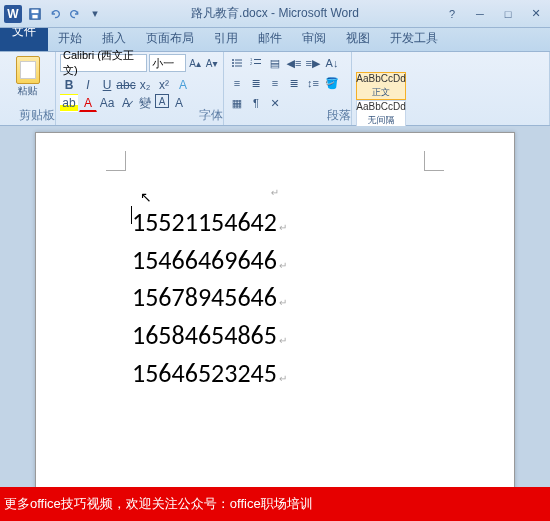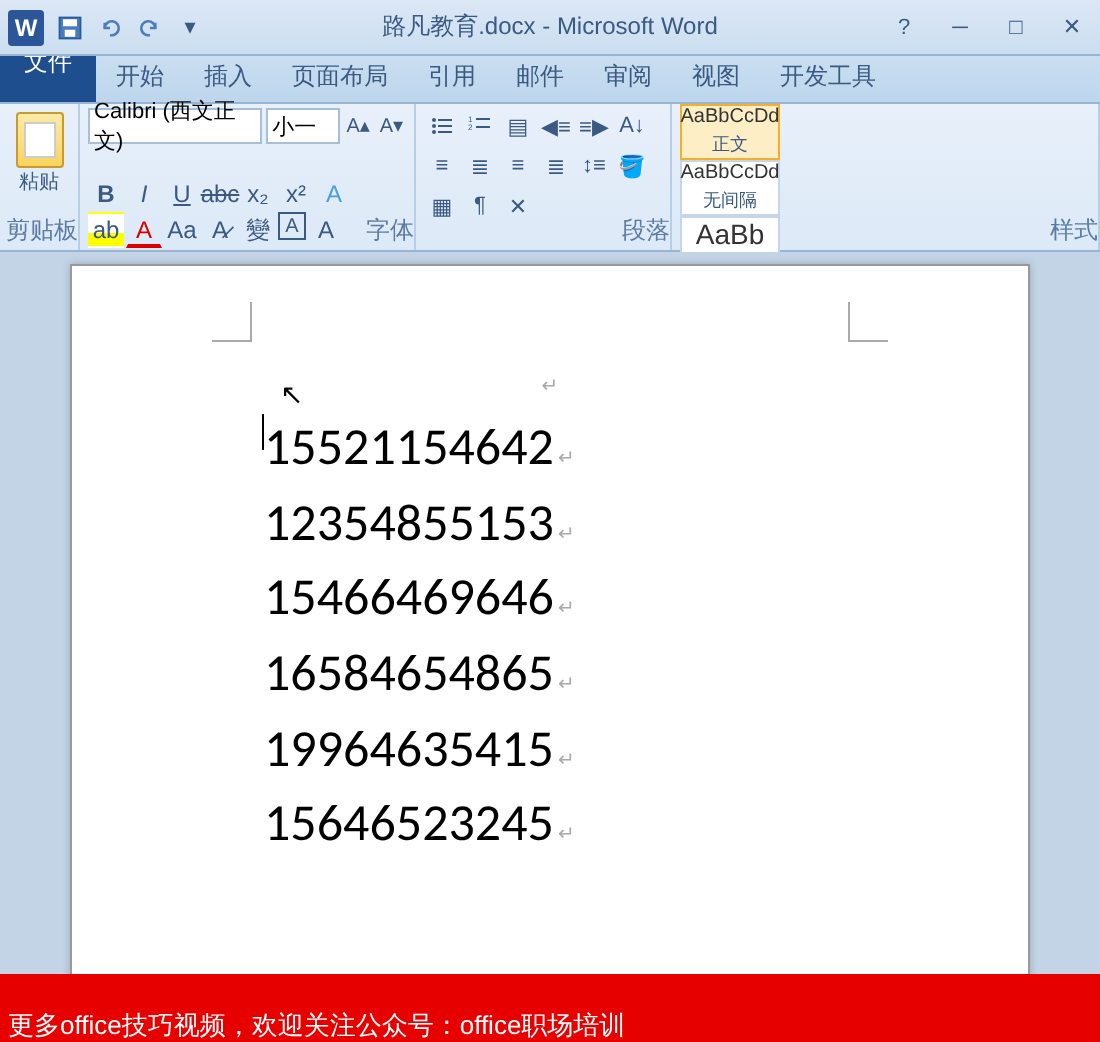--- a/index.html
+++ b/index.html
@@ -15,52 +15,52 @@
 .tabbar{height:24px;background:linear-gradient(#cadef0,#bdd6ed);display:flex;align-items:flex-end;border-bottom:1px solid #9ab5d3}
 .file-tab{background:#1e4e8e;color:#fff;padding:20px 12px;font-size:12px;height:24px;display:flex;align-items:center;cursor:pointer}
 .tab{padding:4px 10px;color:#3b5a82;font-size:12px;cursor:pointer;height:25px;display:flex;align-items:center}
 .ribbon{height:74px;background:linear-gradient(#e8f0fa,#dce9f7);border-bottom:1px solid #9ab5d3;display:flex}
 .rgroup{border-right:1px solid #b8cee5;padding:2px 4px;display:flex;flex-direction:column;position:relative}
 .rgroup-label{position:absolute;bottom:1px;left:0;right:0;text-align:right;font-size:12px;color:#5a7ba3}
 .paste-btn{display:flex;flex-direction:column;align-items:center;padding:2px;cursor:pointer}
 .paste-icon{width:24px;height:28px;background:linear-gradient(#fdeaa8,#f9d45c);border:1px solid #c99a2e;border-radius:2px;position:relative}
 .paste-icon::after{content:"";position:absolute;top:4px;left:3px;right:3px;bottom:4px;background:#fff;border:1px solid #ccc}
 .font-group{width:168px}
-.font-row1{display:flex;gap:2px;margin-bottom:16px}
+.font-row1{display:flex;gap:2px;margin-bottom:4px}
 .font-select{height:18px;border:1px solid #a7bfd8;background:#fff;font-size:11px;padding:0 2px;display:flex;align-items:center;cursor:pointer}
 .font-name{width:96px}
 .font-size{width:40px}
 .mini-btn{width:16px;height:18px;border:1px solid transparent;display:flex;align-items:center;justify-content:center;font-size:10px;color:#3b5a82;cursor:pointer}
 .font-row2{display:flex;gap:1px}
 .fmt-btn{width:18px;height:18px;display:flex;align-items:center;justify-content:center;font-size:12px;color:#3b5a82;cursor:pointer;border:1px solid transparent}
 .bold{font-weight:bold}
 .italic{font-style:italic}
 .under{text-decoration:underline}
 .strike{text-decoration:line-through}
 .para-group{width:128px}
 .para-row{display:flex;gap:1px;margin-bottom:2px}
 .para-btn{width:18px;height:18px;display:flex;align-items:center;justify-content:center;cursor:pointer;border:1px solid transparent;color:#3b5a82}
 .para-btn svg{width:12px;height:12px}
-.styles-group{flex:1;display:flex;align-items:flex-start;padding-top:0}
+.styles-group{flex:1;display:flex;align-items:flex-start;padding-top:20px}
 .style-box{width:50px;height:46px;border:1px solid #c5d6ea;background:#fff;margin-right:2px;display:flex;flex-direction:column;align-items:center;justify-content:center;cursor:pointer;font-size:9px}
 .style-box.sel{border-color:#f5b027;background:#fdeec6}
 .style-sample{font-size:10px;color:#333;margin-bottom:2px}
 .style-label{font-size:9px;color:#3b5a82}
 .change-btn{width:38px;height:46px;display:flex;flex-direction:column;align-items:center;justify-content:center;cursor:pointer;font-size:9px;color:#3b5a82}
 .change-btn svg{width:22px;height:22px}
 .docarea{height:370px;background:#c2d4e6;padding:6px;overflow:hidden;position:relative}
 .page{width:480px;height:380px;background:#fff;margin:0 auto;border:1px solid #999;box-shadow:0 0 4px rgba(0,0,0,.2);position:relative;padding:54px 96px}
 .corner-tl{position:absolute;top:18px;left:70px;width:20px;height:20px;border-left:1px solid #aaa;border-top:1px solid #aaa;transform:rotate(180deg)}
 .corner-tr{position:absolute;top:18px;right:70px;width:20px;height:20px;border-right:1px solid #aaa;border-top:1px solid #aaa;transform:rotate(180deg)}
 .docline{font-family:Calibri,sans-serif;font-size:26px;color:#000;line-height:1.45;position:relative}
 .docline::after{content:"↵";font-size:10px;color:#aaa;margin-left:2px}
 .para-mark{font-size:10px;color:#aaa;text-align:center;margin-bottom:6px}
 .cursor{position:absolute;left:-1px;top:2px;width:1px;height:18px;background:#000}
 .mouse-cursor{position:absolute;top:56px;left:104px;font-size:14px;color:#000;pointer-events:none}
-.footer{position:absolute;bottom:0;left:0;right:0;height:19px;background:#e60000;color:#fff;font-size:13px;display:flex;padding:17px 4px;font-family:SimSun}
+.footer{position:absolute;bottom:0;left:0;right:0;height:19px;background:#e60000;color:#fff;font-size:13px;display:flex;align-items:center;padding:17px 4px;font-family:SimSun}
 .footer-yellow{color:#ffeb3b}
 </style>
 </head>
 <body>
 
 <div class="titlebar">
   <div class="w-icon">W</div>
   <div class="qat">
     <div class="qat-btn">
         <svg viewBox="0 0 16 16">
@@ -98,21 +98,21 @@
   <div class="tab">插入</div>
   <div class="tab">页面布局</div>
   <div class="tab">引用</div>
   <div class="tab">邮件</div>
   <div class="tab">审阅</div>
   <div class="tab">视图</div>
   <div class="tab">开发工具</div>
 </div>
 
 <div class="ribbon">
-  <div class="rgroup" style="width:40px">
+  <div class="rgroup" style="width:56px">
     <div class="paste-btn">
       <div class="paste-icon"></div>
       <span style="font-size:10px;color:#3b5a82">粘贴</span>
     </div>
     <div class="rgroup-label">剪贴板</div>
   </div>
   <div class="rgroup font-group">
     <div class="font-row1">
       <div class="font-select font-name">Calibri (西文正文)</div>
       <div class="font-select font-size">小一</div>
@@ -192,34 +192,32 @@
       <div class="style-sample" style="font-size:14px;font-weight:normal">AaBb</div>
       <div class="style-label">标题 1</div>
     </div>
     <div class="change-btn">
       <svg viewBox="0 0 24 24">
           <text x="2" y="16" font-size="16" fill="#d04a8a" font-weight="bold">A</text>
           <path d="M16 6 L20 10 L16 14" fill="none" stroke="#4a7dbf" stroke-width="1.5"></path>
         </svg>
       <span>更改样式</span>
     </div>
-    <div class="rgroup-label">样式</div>
   </div>
 </div>
 
 <div class="docarea">
   <div class="page">
     <div class="corner-tl"></div>
     <div class="corner-tr"></div>
     <div class="para-mark">↵</div>
     <div class="docline"><span class="cursor"></span>15521154642</div>
     <div class="mouse-cursor">↖</div>
-    <div class="docline">12354855153</div>
     <div class="docline">15466469646</div>
+    <div class="docline">15678945646</div>
     <div class="docline">16584654865</div>
-    <div class="docline">19964635415</div>
     <div class="docline">15646523245</div>
   </div>
 </div>
 
 <div class="footer">
   <span>更多office技巧视频，欢迎关注公众号：office职场培训</span>
 </div>
 
 </body></html>

